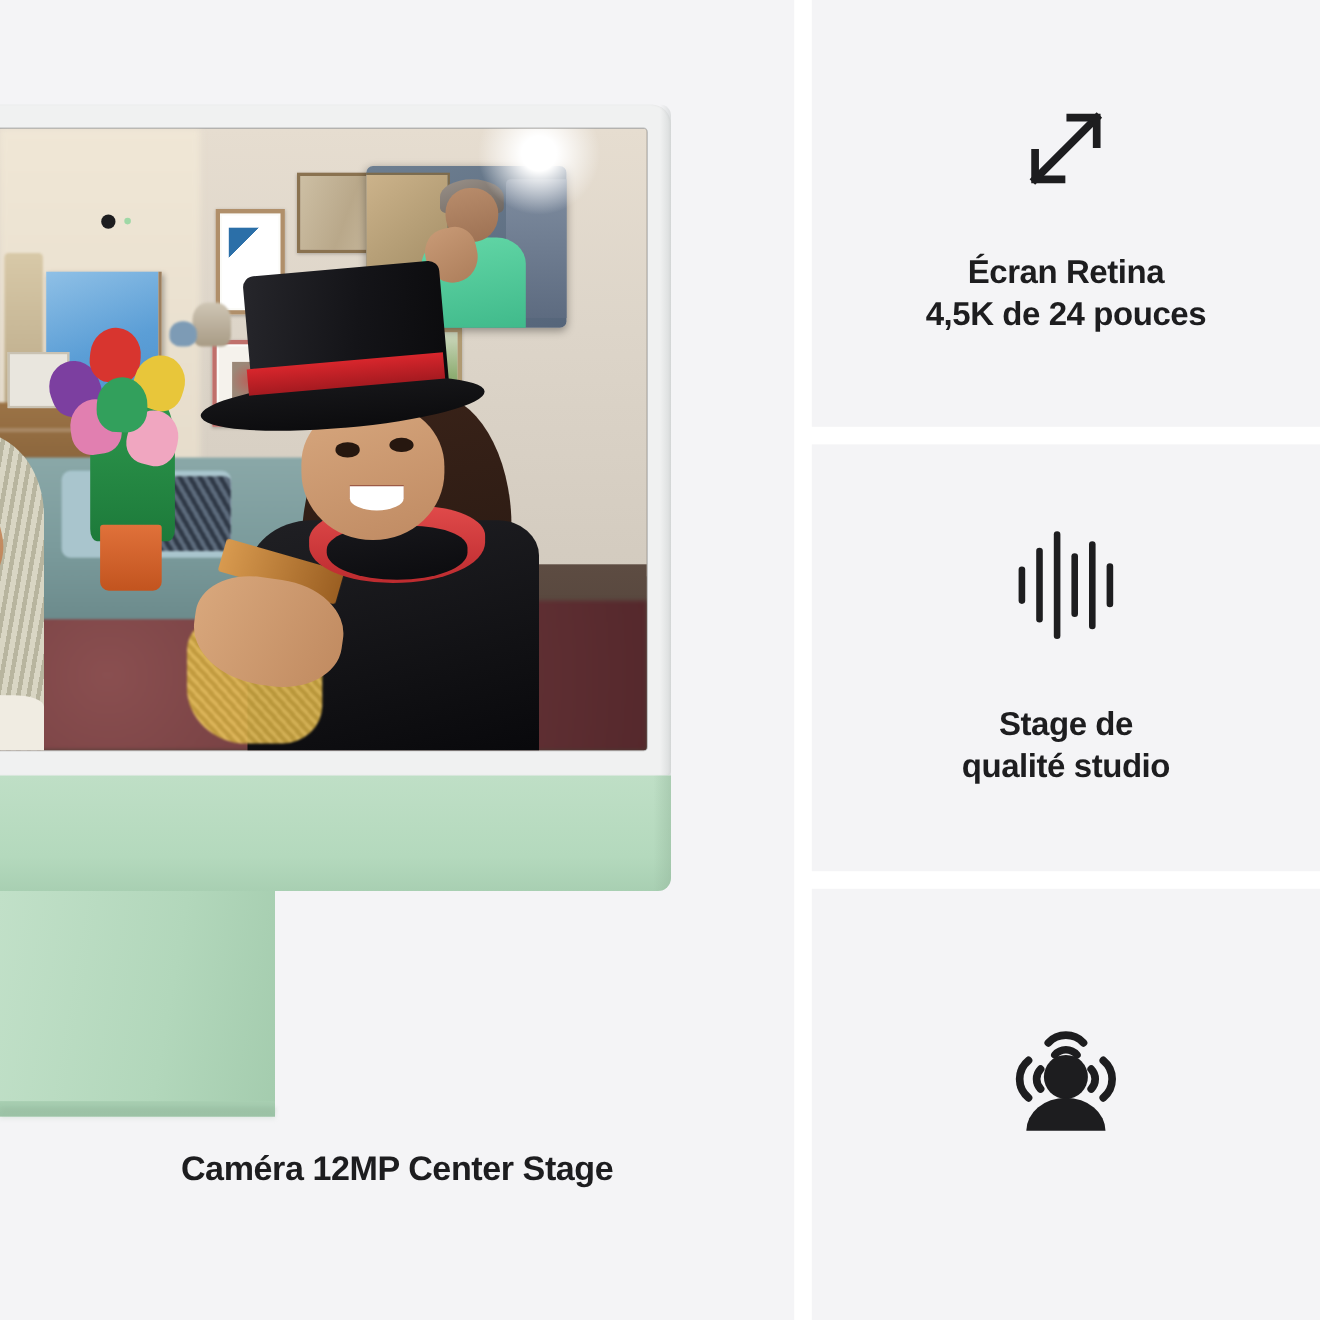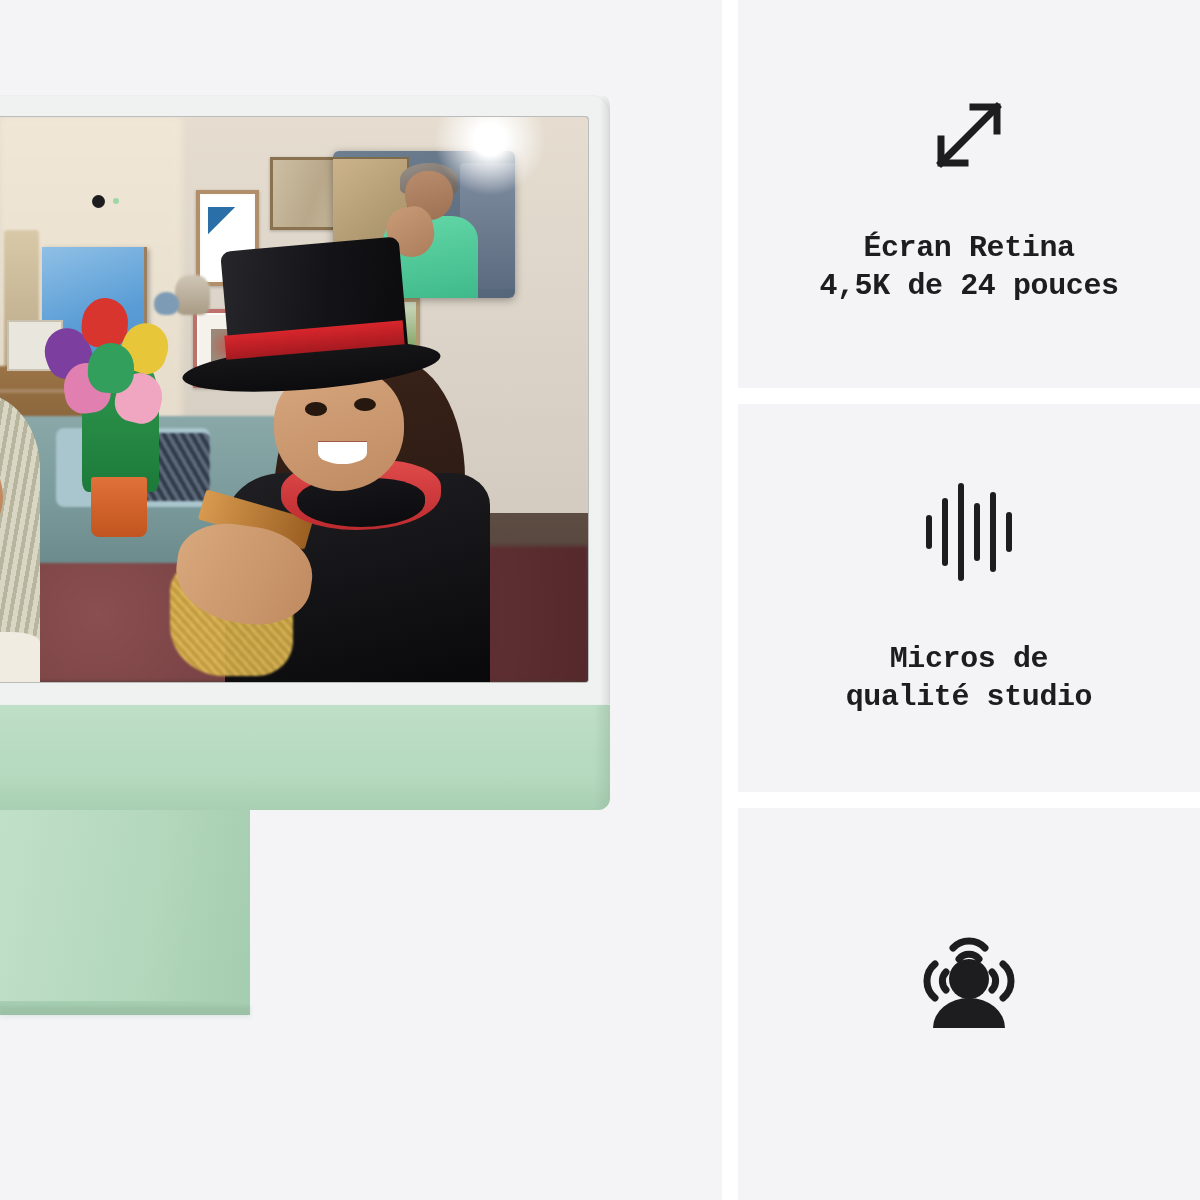--- a/index.html
+++ b/index.html
@@ -441,21 +441,20 @@
     width: 462px; height: 1200px;
   }
   .feature-card {
     position: absolute;
     left: 0; width: 462px;
     background: #f4f4f6;
     display: flex;
     flex-direction: column;
     align-items: center;
     justify-content: center;
-    font-family: Liberation Mono, monospace;
   }
   .card-1 { top: 0;    height: 388px; }
   .card-2 { top: 404px; height: 388px; }
   .card-3 { top: 808px; height: 392px; }
 
   .card-icon {
     display: flex; align-items: center; justify-content: center;
     margin-bottom: 42px;
     color: #1d1d1f;
   }
@@ -571,20 +570,21 @@
       </div>
 
       <div class="camera-dot"></div>
       <div class="camera-led"></div>
 
       <div class="chin"></div>
       <div class="neck"></div>
       <div class="neck-shadow"></div>
     </div>
 
+    <div class="caption">Caméra 12MP Center Stage</div>
   </div>
 
   <div class="right-col">
 
     <div class="feature-card card-1">
       <div class="card-icon">
         <svg width="104" height="104" viewBox="0 0 104 104" fill="none" stroke="#1d1d1f" stroke-width="7" stroke-linecap="square" stroke-linejoin="miter">
           <line x1="24" y1="80" x2="80" y2="24"></line>
           <polyline points="56,24 80,24 80,48"></polyline>
           <polyline points="48,80 24,80 24,56"></polyline>
@@ -598,21 +598,21 @@
       <div class="card-icon">
         <svg width="104" height="104" viewBox="0 0 104 104" fill="none" stroke="#1d1d1f" stroke-width="6" stroke-linecap="round">
           <line x1="12" y1="38" x2="12" y2="66"></line>
           <line x1="28" y1="21" x2="28" y2="83"></line>
           <line x1="44" y1="6" x2="44" y2="98"></line>
           <line x1="60" y1="26" x2="60" y2="78"></line>
           <line x1="76" y1="15" x2="76" y2="89"></line>
           <line x1="92" y1="35" x2="92" y2="69"></line>
         </svg>
       </div>
-      <div class="card-label">Micros de
+      <div class="card-label">Stage de
 qualité studio</div>
     </div>
 
     <div class="feature-card card-3">
       <div class="card-icon">
         <svg width="112" height="112" viewBox="0 0 112 112" fill="none">
           <g stroke="#1d1d1f" stroke-width="7" stroke-linecap="round" fill="none">
             <path d="M40 24 A22 22 0 0 1 72 24"></path>
             <path d="M46 35 A13 13 0 0 1 66 35"></path>
             <path d="M22 40 A22 22 0 0 0 22 74"></path>

